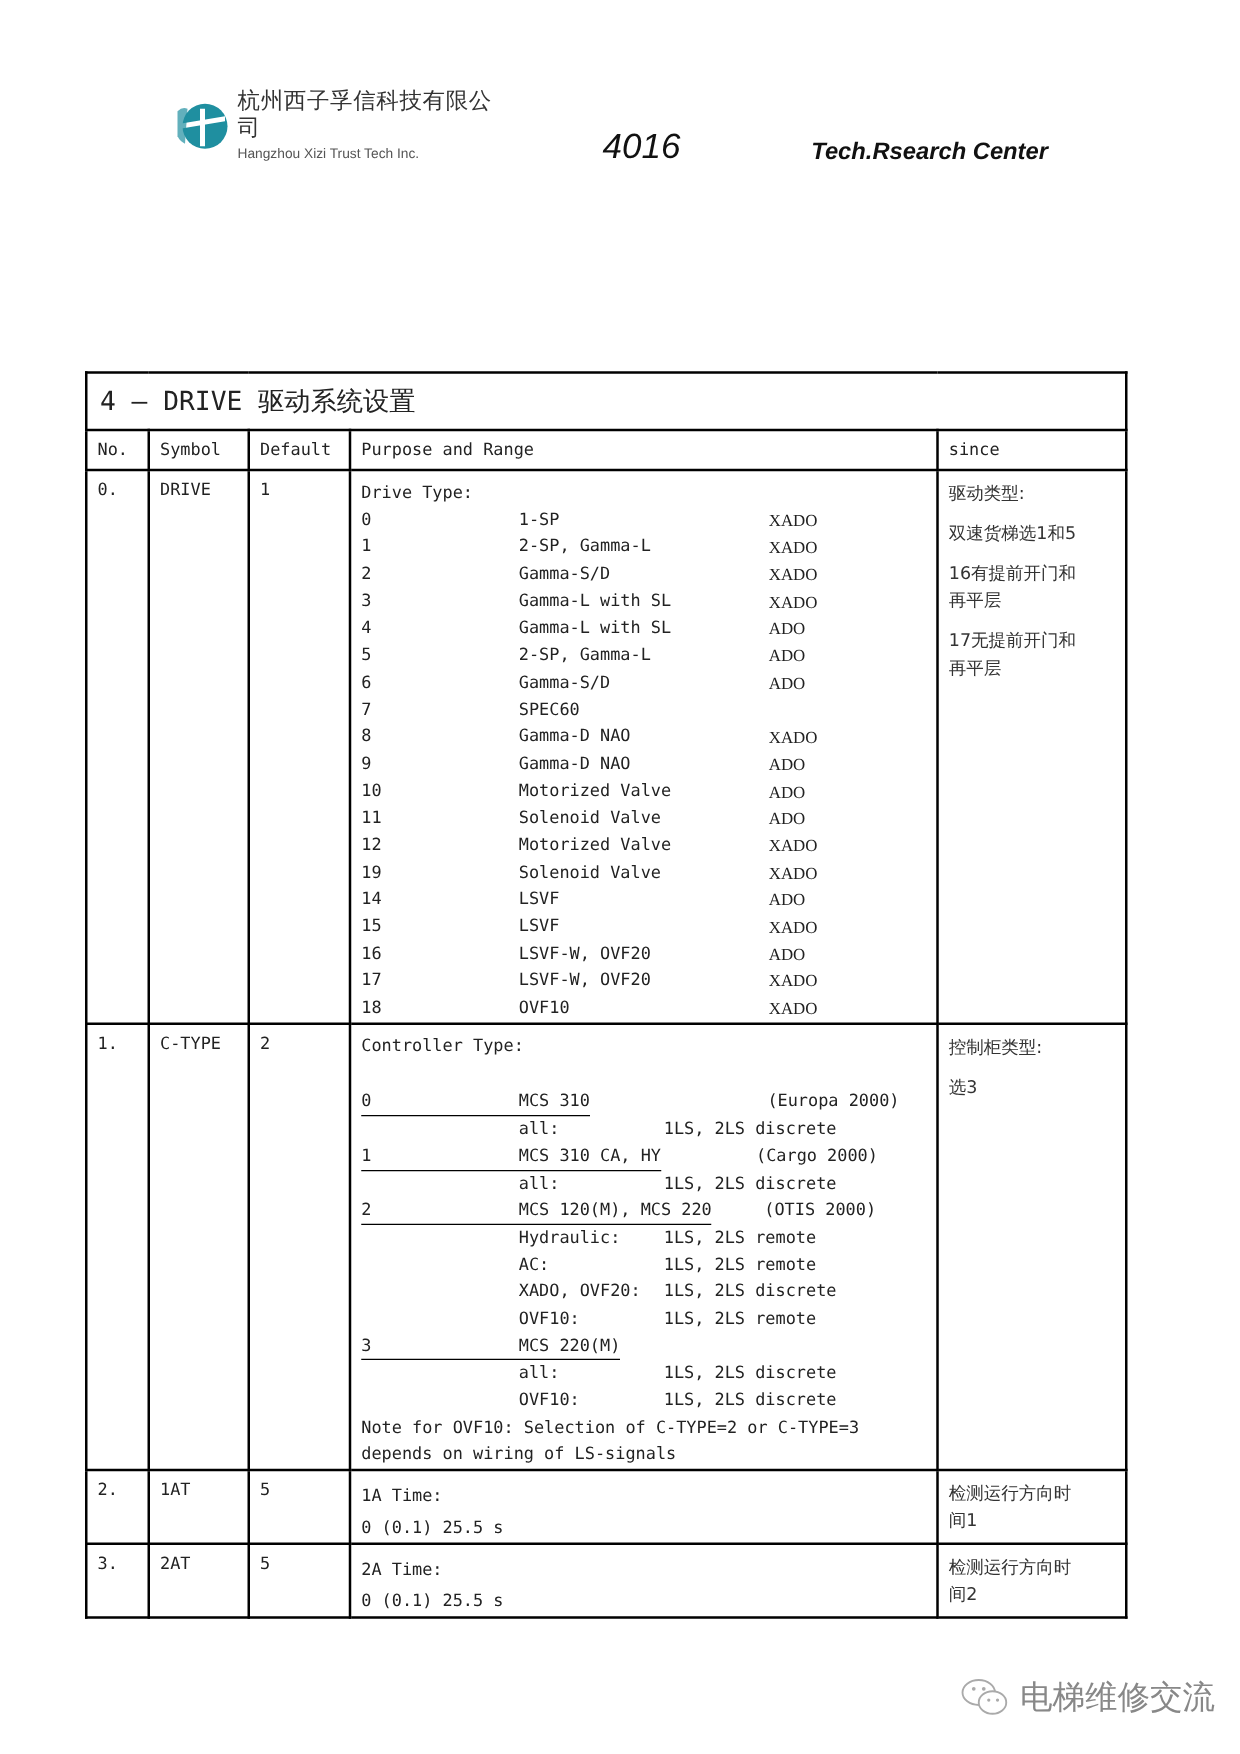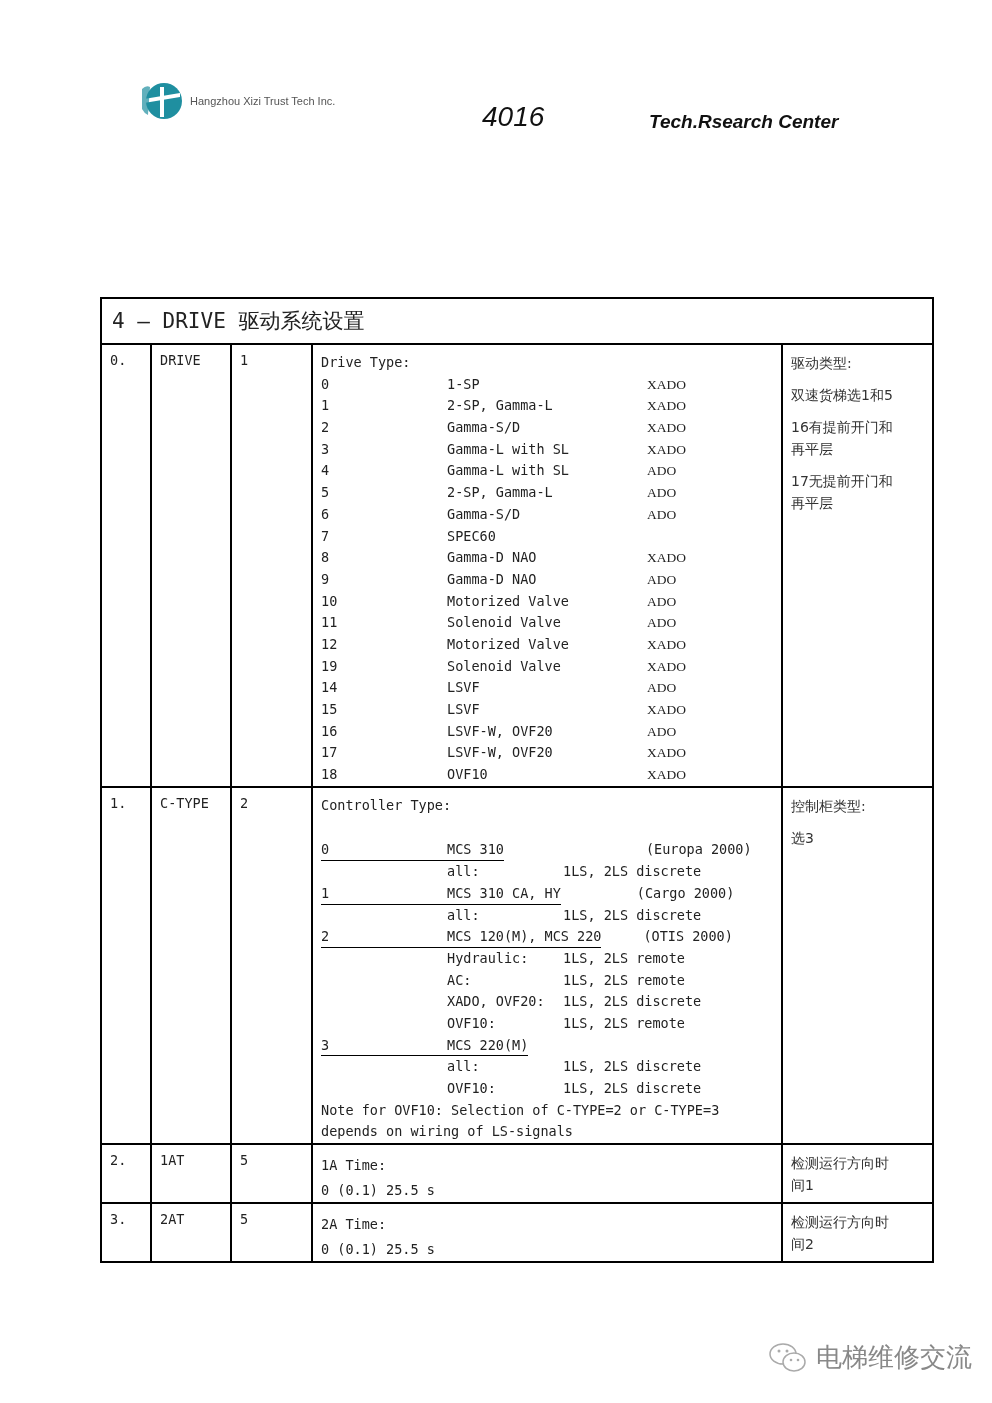--- a/index.html
+++ b/index.html
@@ -5,21 +5,21 @@
   html, body { margin: 0; padding: 0; background: #ffffff; }
   body { width: 992px; height: 1403px; position: relative; overflow: hidden; color: #111; }
   .logo { position: absolute; left: 140px; top: 74px; width: 270px; height: 54px; display: flex; align-items: center; }
   .logo-mark { width: 44px; height: 44px; position: relative; margin-right: 6px; }
   .logo-text { display: flex; flex-direction: column; }
   .logo-cn { font-family: "DejaVu Sans", sans-serif; font-size: 18px; color: #333; letter-spacing: 0.5px; line-height: 22px; }
   .logo-en { font-family: "Liberation Sans", sans-serif; font-size: 11px; color: #555; line-height: 18px; }
   .doc-number { position: absolute; left: 482px; top: 101px; font-family: "Liberation Sans", sans-serif; font-weight: normal; font-style: italic; font-size: 28px; color: #111; }
   .doc-center { position: absolute; left: 649px; top: 111px; font-family: "Liberation Sans", sans-serif; font-weight: bold; font-style: italic; font-size: 19px; color: #111; }
 
-  table.params { position: absolute; left: 100px; top: 297px; width: 832px; border-collapse: collapse; table-layout: fixed;
+  table.params { position: absolute; left: 68px; top: 297px; width: 832px; border-collapse: collapse; table-layout: fixed;
     font-family: "DejaVu Sans Mono", "Liberation Mono", monospace; font-size: 13.5px; color: #222; }
   table.params td { border: 2px solid #000; vertical-align: top; padding: 0; }
   .title-cell { height: 40px; }
   .title-text { font-size: 21px; padding: 8px 10px; display: block; font-family: "DejaVu Sans Mono", monospace; color: #222; }
   .hdr td { height: 30px; }
   .cell-pad { padding: 7px 8px 0 8px; display: block; }
   .line { height: 21.7px; line-height: 21.7px; white-space: pre; display: flex; }
   .c-code { width: 126px; flex: none; }
   .c-name { width: 200px; flex: none; }
   .c-grp { width: 100px; flex: none; text-align: left; font-family: Liberation Serif, serif; }
@@ -40,39 +40,57 @@
 <div class="logo">
   <div class="logo-mark">
     <svg width="44" height="44" viewBox="0 0 44 44">
       <circle cx="24" cy="22" r="18" fill="#1f8fa0"></circle>
       <path d="M4 20 L40 14 L40 18 L4 24 Z" fill="#fff"></path>
       <rect x="20" y="8" width="4" height="30" fill="#fff"></rect>
       <path d="M2 10 Q6 6 10 8 L8 36 Q4 34 2 30 Z" fill="#1f8fa0" opacity="0.7"></path>
     </svg>
   </div>
   <div class="logo-text">
+    <span class="logo-cn">杭州西子孚信科技有限公司</span>
     <span class="logo-en">Hangzhou Xizi Trust Tech Inc.</span>
   </div>
 </div>
 <div class="doc-number">4016</div>
 <div class="doc-center">Tech.Rsearch Center</div>
 
 <table class="params">
   <colgroup>
     <col style="width:50px">
       <col style="width:80px">
       <col style="width:81px">
       <col style="width:470px">
       <col style="width:151px">
   </colgroup>
   <tbody>
       <tr>
     <td colspan="5" class="title-cell">
       <span class="title-text">4 — DRIVE   驱动系统设置</span>
     </td>
+  </tr>
+  <tr class="hdr">
+    <td>
+          <span class="cell-pad">No.</span>
+        </td>
+    <td>
+          <span class="cell-pad">Symbol</span>
+        </td>
+    <td>
+          <span class="cell-pad">Default</span>
+        </td>
+    <td>
+          <span class="cell-pad">Purpose and Range</span>
+        </td>
+    <td>
+          <span class="cell-pad">since</span>
+        </td>
   </tr>
 
   <tr style="height:435px">
     <td>
           <span class="cell-pad">0.</span>
         </td>
     <td>
           <span class="cell-pad">DRIVE</span>
         </td>
     <td>

